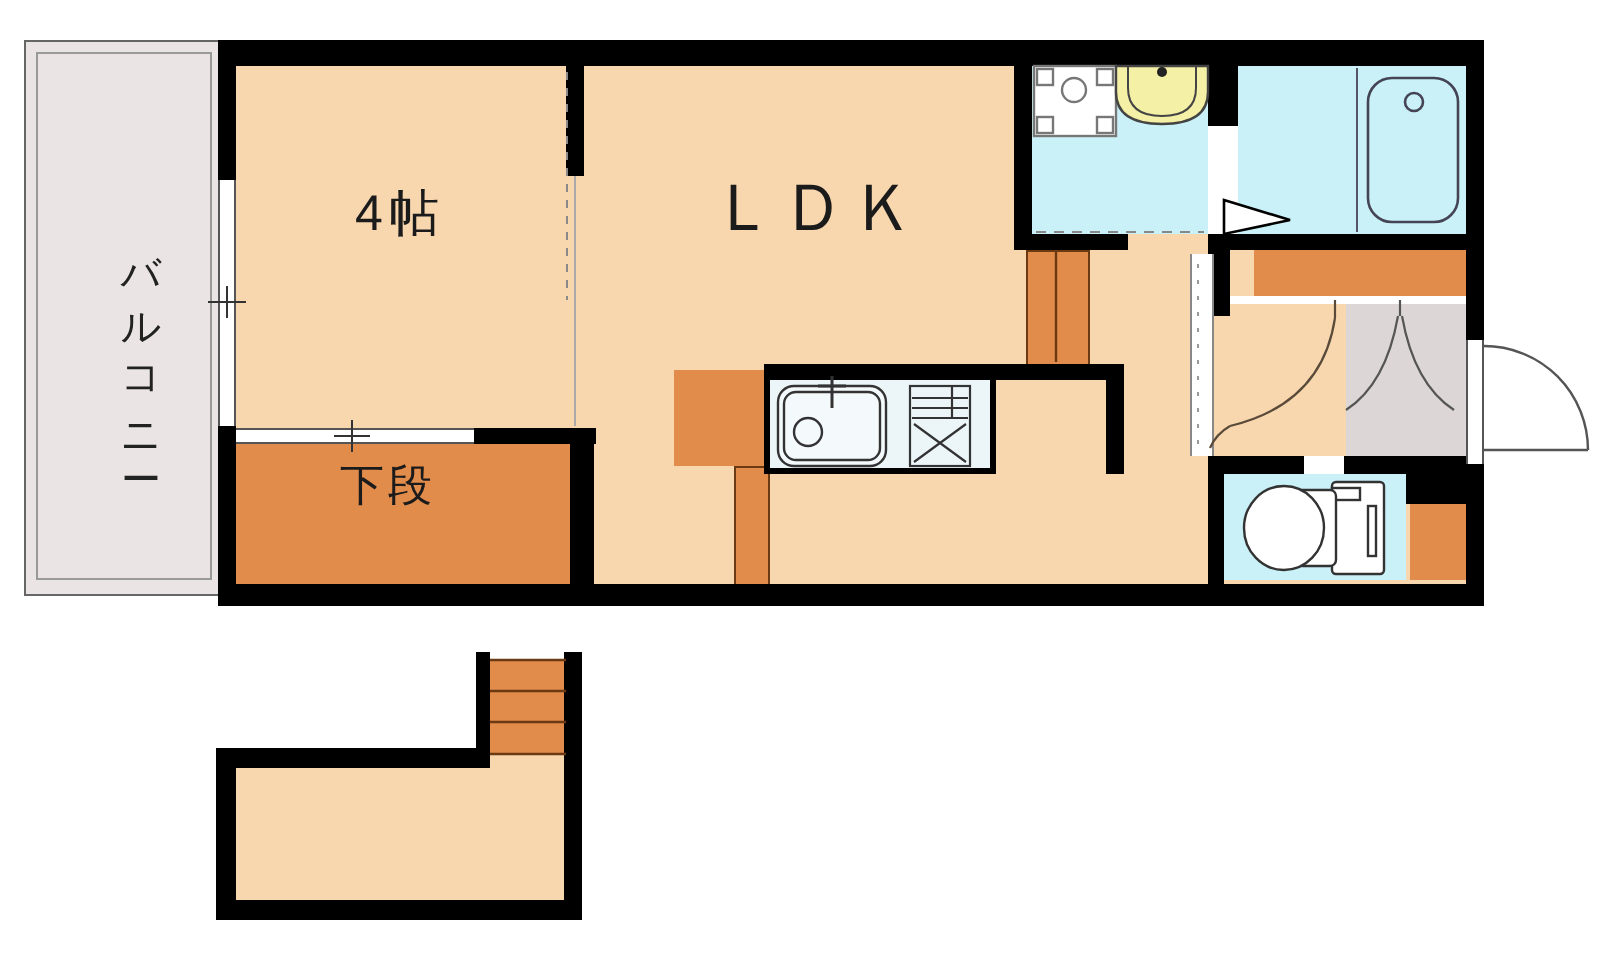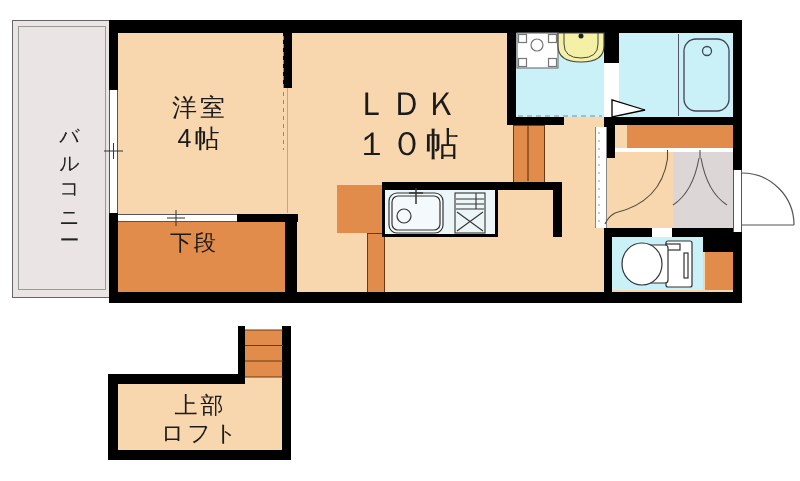--- a/index.html
+++ b/index.html
@@ -158,31 +158,25 @@
       <rect x="684" y="253" width="4" height="25" fill="none"></rect>
       <rect x="666" y="244" width="14" height="6"></rect>
       <rect x="648" y="245" width="20" height="38" rx="3"></rect>
       <ellipse cx="642" cy="264" rx="20" ry="21"></ellipse>
     </g>
   </svg>
 
   <div class="label vtext" style="left:40px;top:94px;width:44px;height:160px;">バルコニー</div>
 
   <div class="label" style="left:140px;top:92px;width:120px;font-size:25px;line-height:1.22;letter-spacing:3px;">
-    <span class="l1">洋室</span>
     <span class="l2">4帖</span>
   </div>
 
   <div class="label" style="left:348px;top:84px;width:120px;font-size:33px;line-height:1.22;letter-spacing:2px;">
     <span class="l1">ＬＤＫ</span>
-    <span class="l2">１０帖</span>
   </div>
 
   <div class="label" style="left:118px;top:230px;width:152px;font-size:22px;line-height:1.2;letter-spacing:2px;">
     <span class="l1">下段</span>
   </div>
 
-  <div class="label" style="left:128px;top:391px;width:145px;font-size:23px;line-height:1.22;letter-spacing:3px;">
-    <span class="l1">上部</span>
-    <span class="l2">ロフト</span>
-  </div>
 
 </div>
 
 </body></html>

